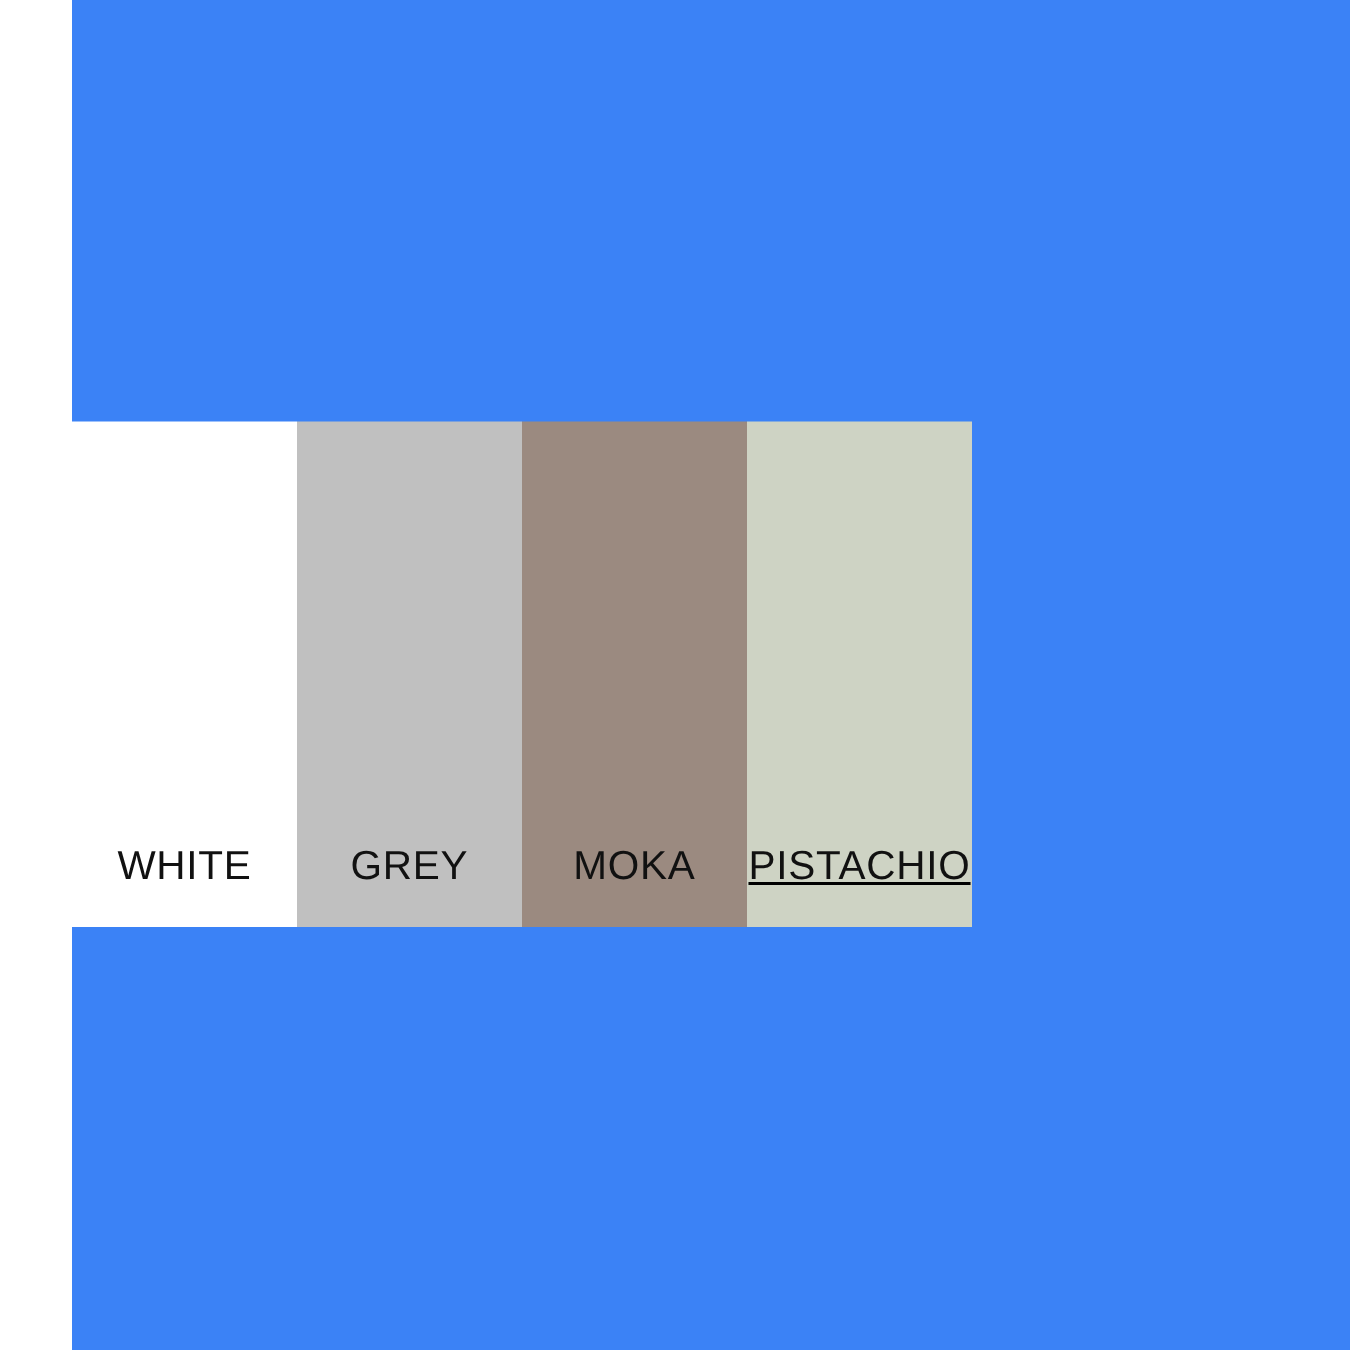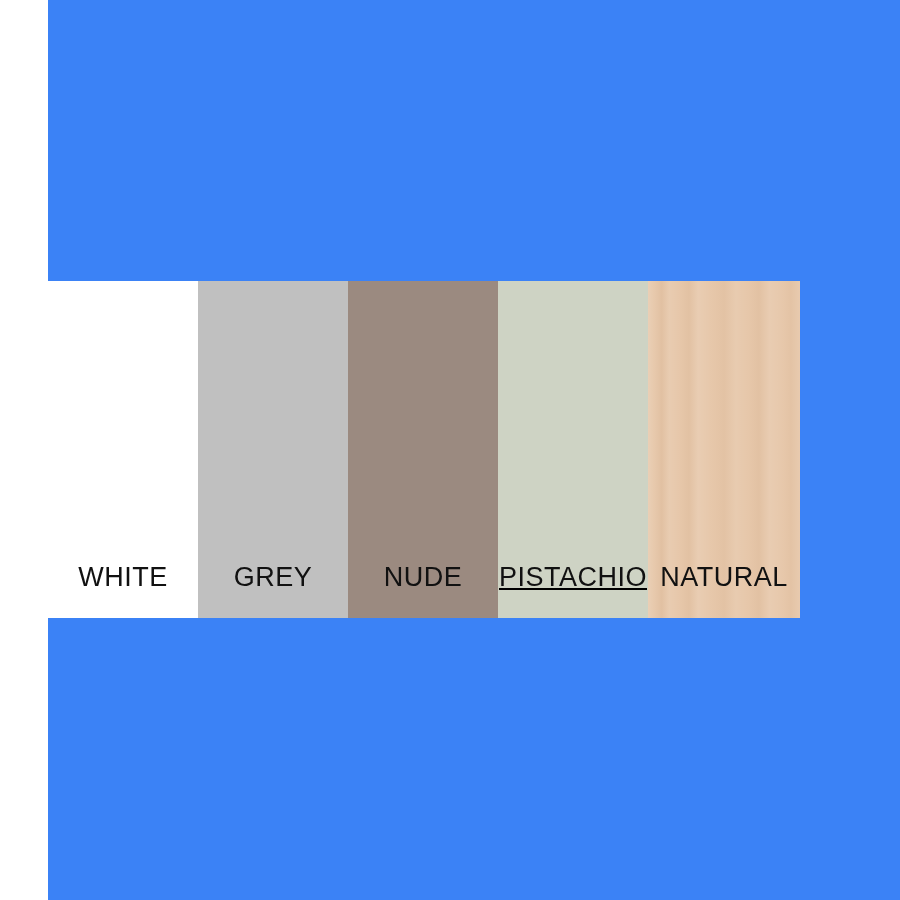--- a/index.html
+++ b/index.html
@@ -115,26 +115,23 @@
     <span class="swatch-label" style="color: rgb(17, 17, 17);">WHITE</span>
   </div>
 
   <div id="swatch-band">
 
     <div class="swatch w-grey" style="background: rgb(192, 192, 192);">
       <span class="swatch-label" style="color: rgb(17, 17, 17);">GREY</span>
     </div>
 
     <div class="swatch w-moka" style="background: rgb(155, 138, 128);">
-      <span class="swatch-label" style="color: rgb(17, 17, 17);">NUDE</span>
+      <span class="swatch-label" style="color: rgb(17, 17, 17);">MOKA</span>
     </div>
 
 
     <div class="swatch w-pistachio" style="background: rgb(206, 211, 196);">
       <span class="swatch-label" style="color: rgb(17, 17, 17);">PISTACHIO</span>
     </div>
 
-    <div class="swatch w-natural grain" style="background: rgb(230, 198, 168);">
-      <span class="swatch-label" style="color: rgb(17, 17, 17);">NATURAL</span>
-    </div>
 
   </div>
 </div>
 
 </body></html>

